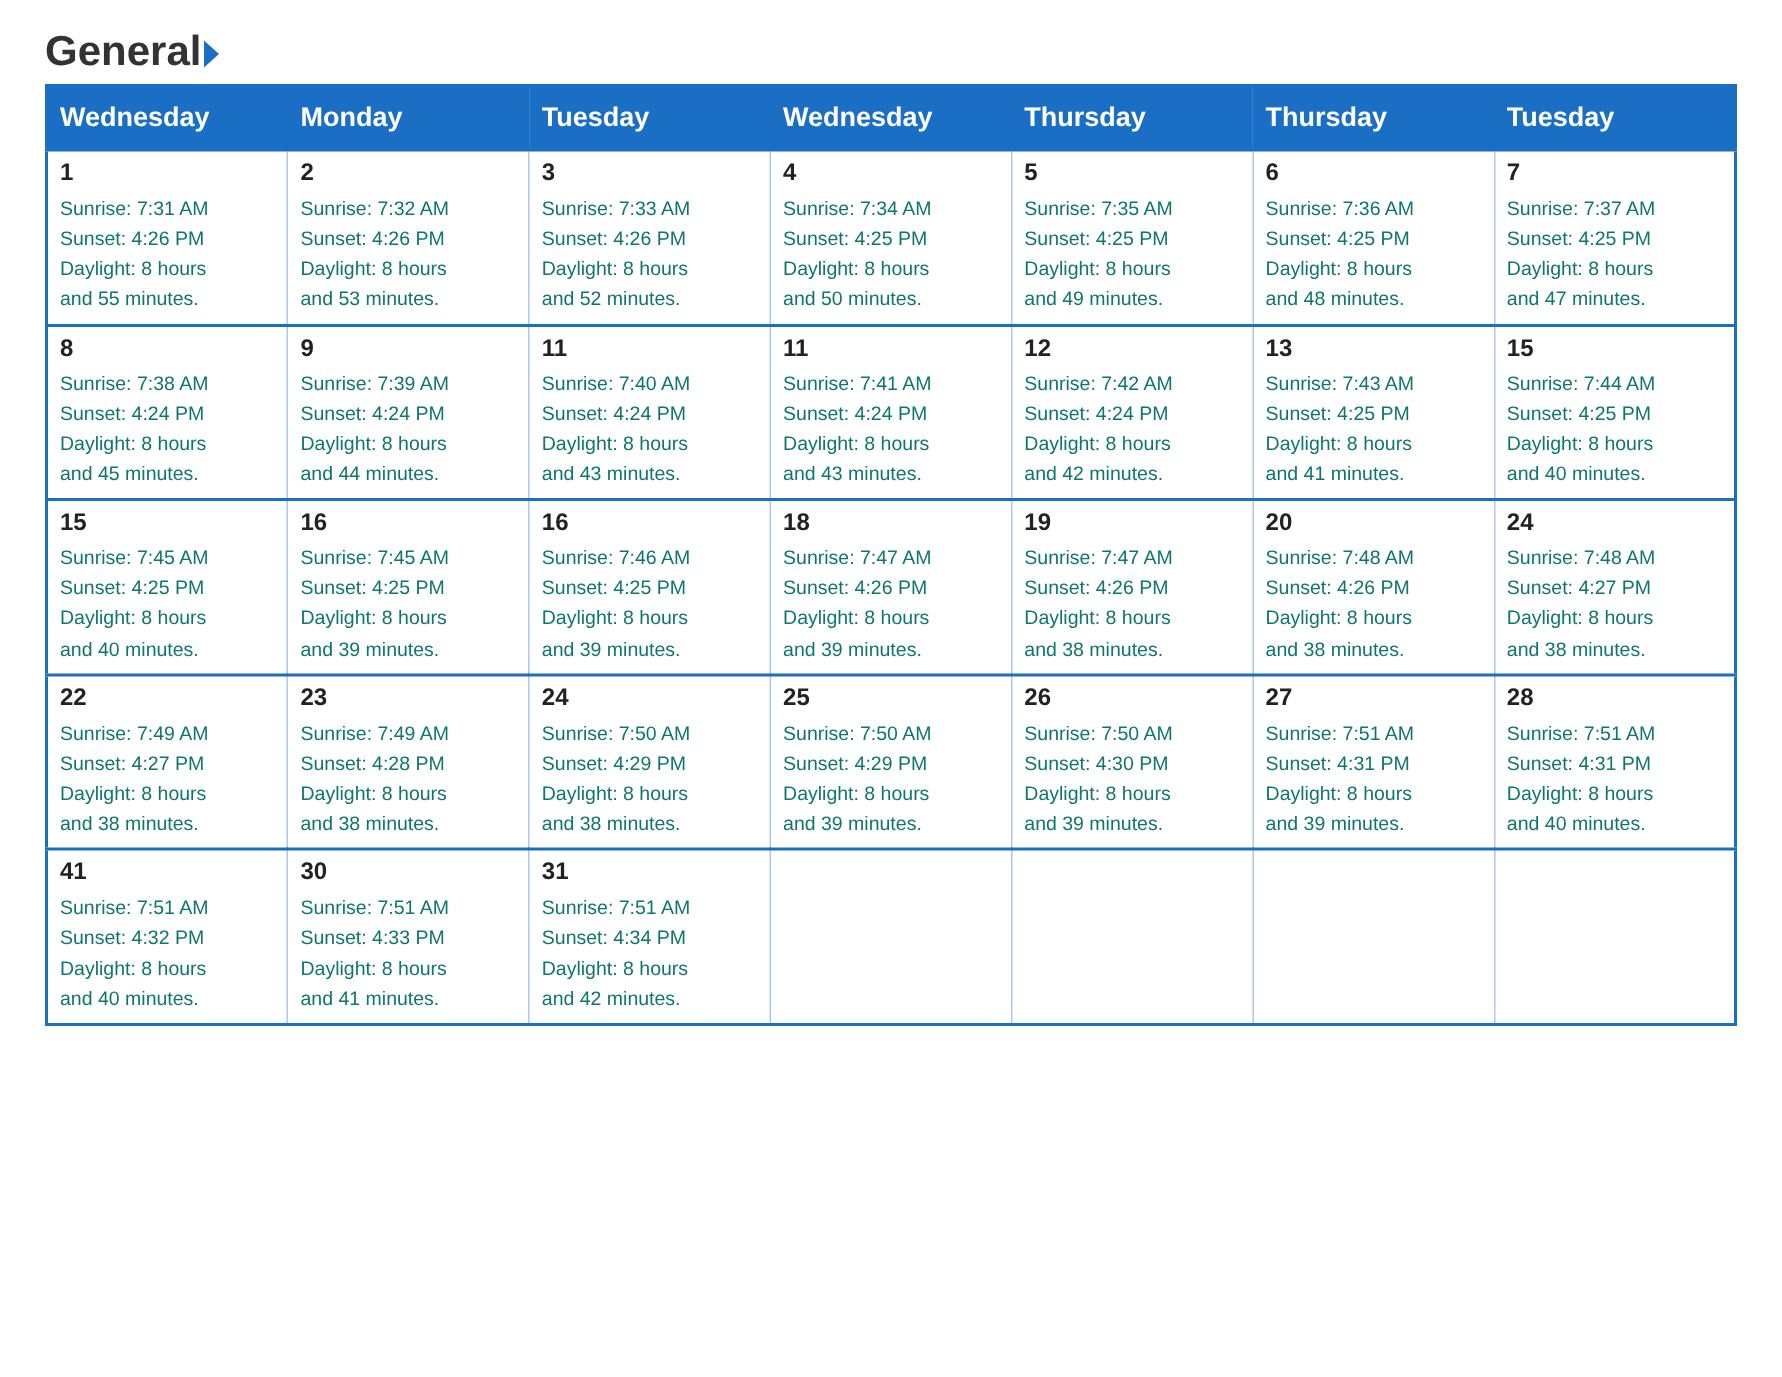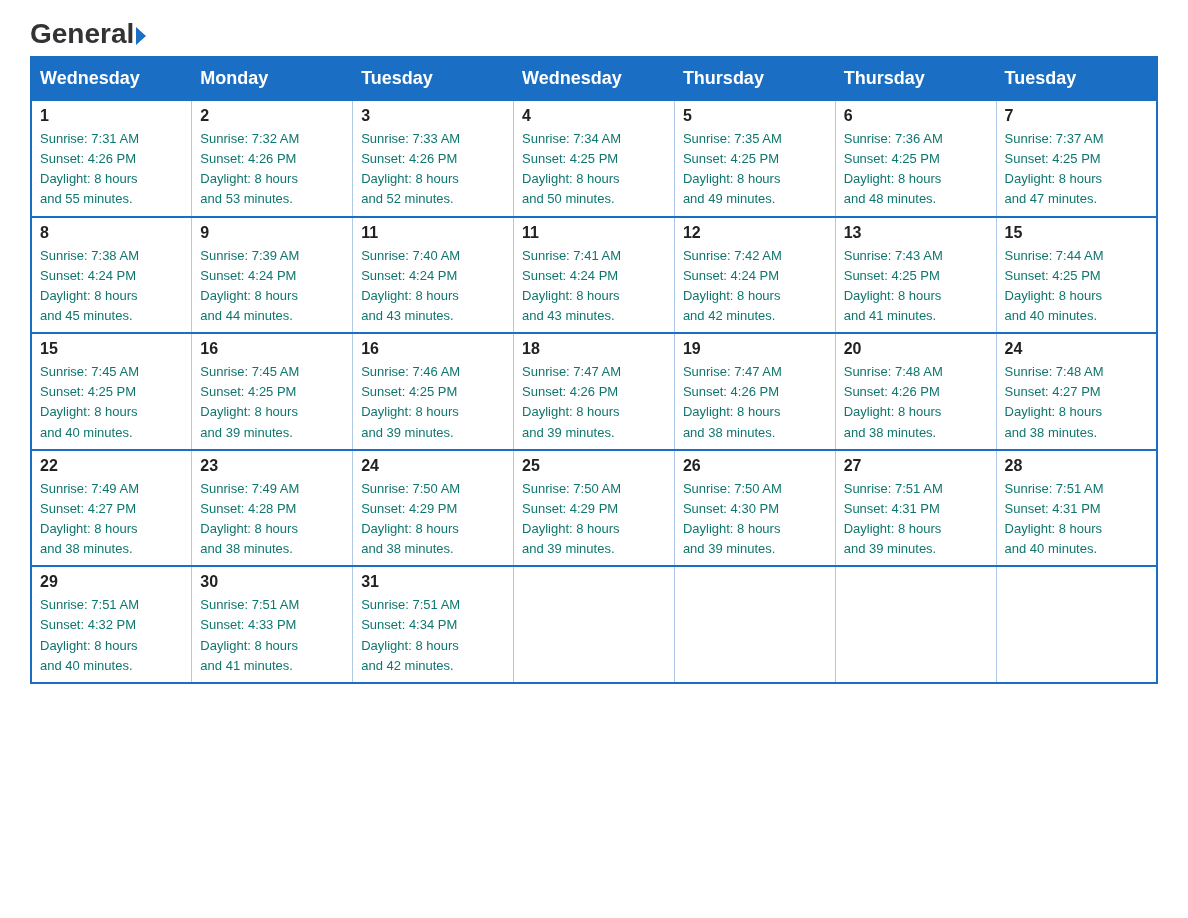--- a/index.html
+++ b/index.html
@@ -242,21 +242,21 @@
           <span class="day-num">27</span>
 <div class="day-info">Sunrise: 7:51 AM<br>Sunset: 4:31 PM<br>Daylight: 8 hours<br>and 39 minutes.</div>
         </td>
         <td>
           <span class="day-num">28</span>
 <div class="day-info">Sunrise: 7:51 AM<br>Sunset: 4:31 PM<br>Daylight: 8 hours<br>and 40 minutes.</div>
         </td>
       </tr>
       <tr>
         <td>
-          <span class="day-num">29</span>
+          <span class="day-num">41</span>
 <div class="day-info">Sunrise: 7:51 AM<br>Sunset: 4:32 PM<br>Daylight: 8 hours<br>and 40 minutes.</div>
         </td>
         <td>
           <span class="day-num">30</span>
 <div class="day-info">Sunrise: 7:51 AM<br>Sunset: 4:33 PM<br>Daylight: 8 hours<br>and 41 minutes.</div>
         </td>
         <td>
           <span class="day-num">31</span>
 <div class="day-info">Sunrise: 7:51 AM<br>Sunset: 4:34 PM<br>Daylight: 8 hours<br>and 42 minutes.</div>
         </td>

